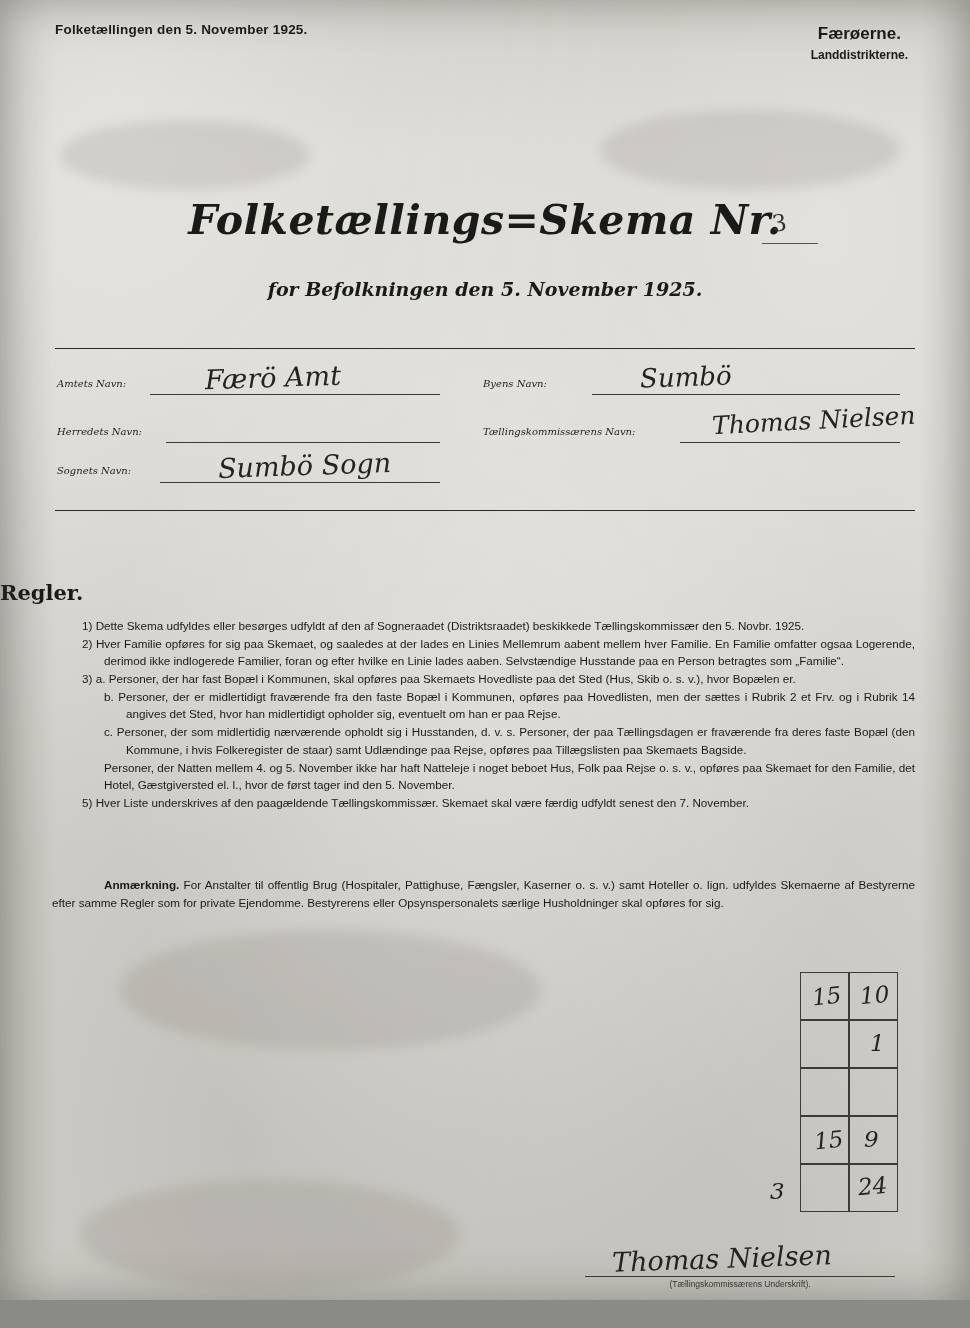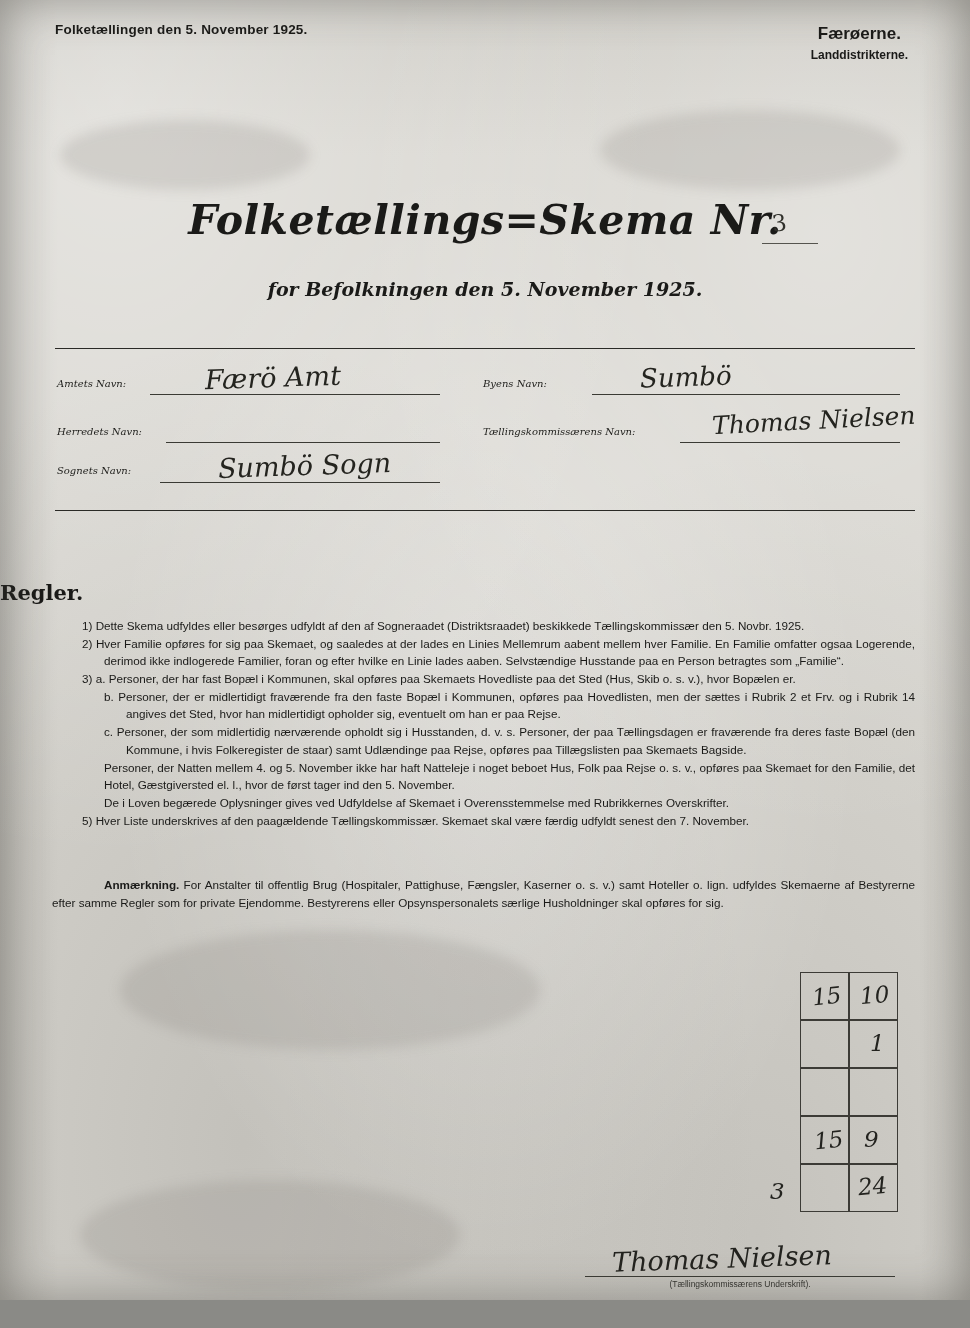--- a/index.html
+++ b/index.html
@@ -284,21 +284,20 @@
   </div>
 
   <div class="rules-title">Regler.</div>
   <div class="rules">
     <p class="ind0">1) Dette Skema udfyldes eller besørges udfyldt af den af Sogneraadet (Distriktsraadet) beskikkede Tællingskommissær den 5. Novbr. 1925.</p>
     <p class="ind0">2) Hver Familie opføres for sig paa Skemaet, og saaledes at der lades en Linies Mellemrum aabent mellem hver Familie. En Familie omfatter ogsaa Logerende, derimod ikke indlogerede Familier, foran og efter hvilke en Linie lades aaben. Selvstændige Husstande paa en Person betragtes som „Familie“.</p>
     <p class="ind1">3) a. Personer, der har fast Bopæl i Kommunen, skal opføres paa Skemaets Hovedliste paa det Sted (Hus, Skib o. s. v.), hvor Bopælen er.</p>
     <p class="ind2">b. Personer, der er midlertidigt fraværende fra den faste Bopæl i Kommunen, opføres paa Hovedlisten, men der sættes i Rubrik 2 et Frv. og i Rubrik 14 angives det Sted, hvor han midlertidigt opholder sig, eventuelt om han er paa Rejse.</p>
     <p class="ind2">c. Personer, der som midlertidig nærværende opholdt sig i Husstanden, d. v. s. Personer, der paa Tællingsdagen er fraværende fra deres faste Bopæl (den Kommune, i hvis Folkeregister de staar) samt Udlændinge paa Rejse, opføres paa Tillægslisten paa Skemaets Bagside.</p>
     <p class="ind3" style="padding-left:52px;">Personer, der Natten mellem 4. og 5. November ikke har haft Natteleje i noget beboet Hus, Folk paa Rejse o. s. v., opføres paa Skemaet for den Familie, det Hotel, Gæstgiversted el. l., hvor de først tager ind den 5. November.</p>
-    <p class="ind3" style="padding-left:52px;">De i Loven begærede Oplysninger gives ved Udfyldelse af Skemaet i Overensstemmelse med Rubrikkernes Overskrifter.</p>
     <p class="ind0">5) Hver Liste underskrives af den paagældende Tællingskommissær. Skemaet skal være færdig udfyldt senest den 7. November.</p>
   </div>
 
   <div class="note">
     <span style="padding-left:52px;"></span><b>Anmærkning.</b>
     <span>For Anstalter til offentlig Brug (Hospitaler, Pattighuse, Fængsler, Kaserner o. s. v.) samt Hoteller o. lign. udfyldes Skemaerne af Bestyrerne efter samme Regler som for private Ejendomme. Bestyrerens eller Opsynspersonalets særlige Husholdninger skal opføres for sig.</span>
   </div>
 
   <div class="grid">
     <div class="cell" style="left:0px;   top:0px;"></div>

